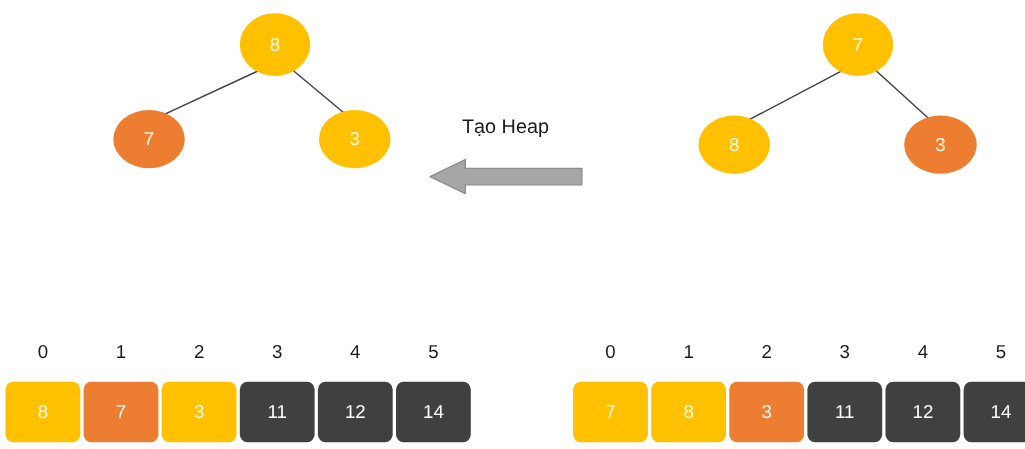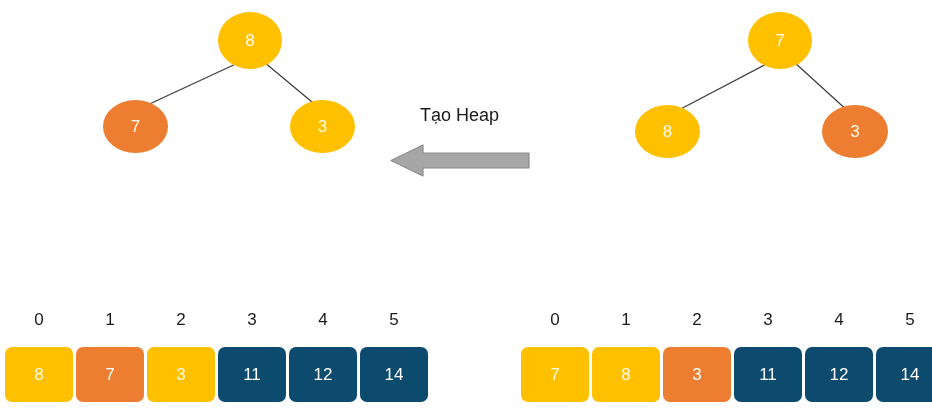--- a/index.html
+++ b/index.html
@@ -83,21 +83,21 @@
     justify-content: center;
     font-size: 17px;
     color: #ffffff;
     line-height: 1;
     box-sizing: border-box;
     user-select: none;
   }
   .array-cell:last-child { margin-right: 16px; }
   .cell-yellow { background: #FFC000; color: #fffbe8; }
   .cell-orange { background: #ED7D31; color: #ffffff; }
-  .cell-gray   { background: #0c4a6e; color: #ffffff; justify-content: center; }
+  .cell-gray   { background: #404040; color: #ffffff; justify-content: center; }
 </style>
 </head>
 <body>
 
 <div id="canvas">
 
   <svg class="edge-svg" viewBox="0 0 932 408" xmlns="http://www.w3.org/2000/svg">
     <g id="edges-left">
         <line x1="240" y1="62" x2="143" y2="107" stroke="#3f3f3f" stroke-width="1.3"></line>
         <line x1="264" y1="62" x2="318" y2="107" stroke="#3f3f3f" stroke-width="1.3"></line>

